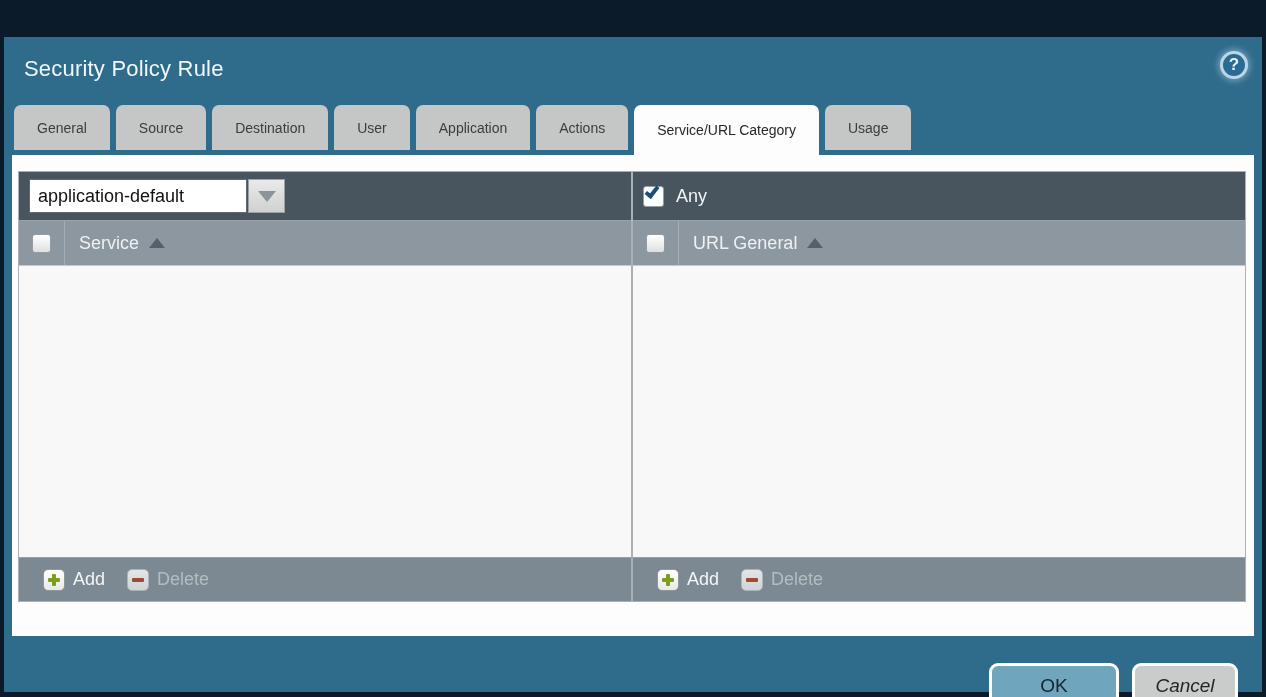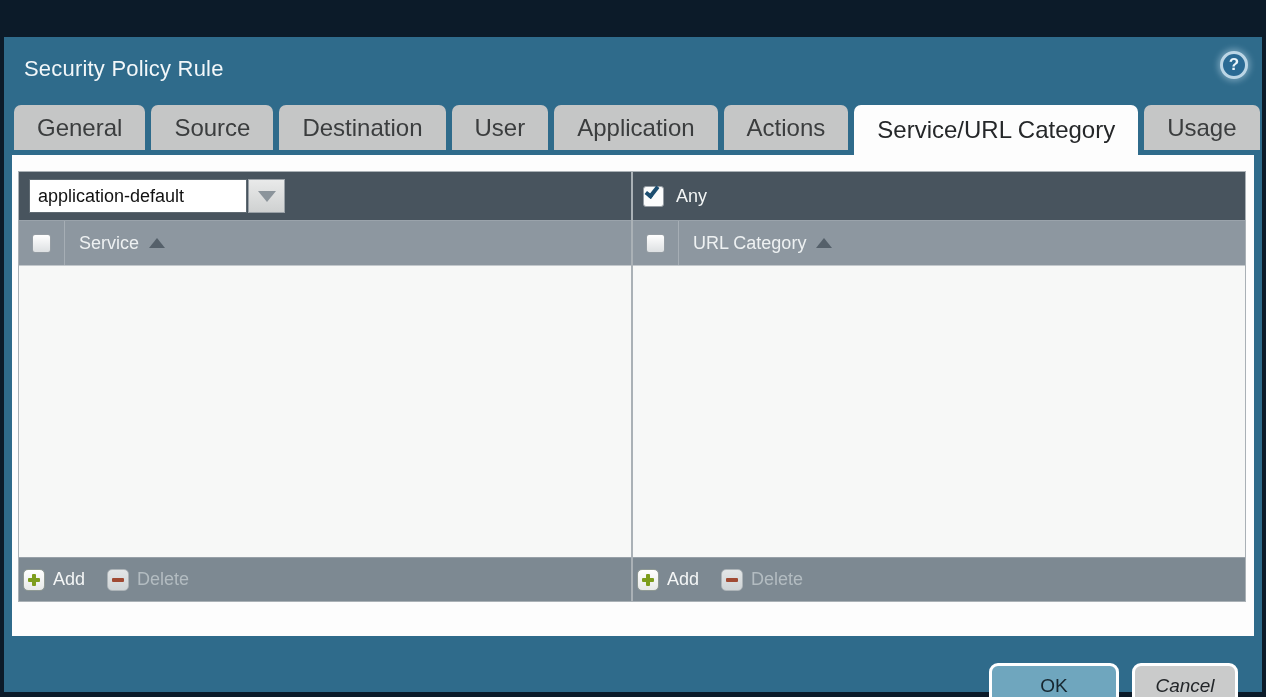--- a/index.html
+++ b/index.html
@@ -35,21 +35,21 @@
   
   .tabs {
     position:absolute; left:10px; top:68px; right:10px; height:50px;
     display:flex; gap:6px; align-items:flex-start;
   }
   .tab {
     height:45px; padding:0 23px;
     background:#c5c6c6; color:#3b3d3e;
     border-radius:7px 7px 0 0;
     display:flex; align-items:center; justify-content:center;
-    font-size:24px; cursor:pointer; white-space:nowrap;
+    font-size:14px; cursor:pointer; white-space:nowrap;
   }
   .tab.active {
     height:50px; background:#fdfdfd; color:#252729; z-index:2;
   }
   
   .content {
     position:absolute; left:8px; top:118px; width:1242px; height:481px;
     background:#fdfdfd;
   }
   .panels {
@@ -75,21 +75,21 @@
     border-right:1px solid #a6aeb5;
   }
   .hdr-labelcell {
     display:flex; align-items:center; gap:10px; padding-left:14px;
     color:#eef1f2; font-size:18px;
   }
   .grid-body { flex:1 1 auto; background:#f7f8f7; }
   .grid-footer {
     height:44px; flex:0 0 44px; background:#7d8992;
     border-top:1px solid #98a1a8;
-    display:flex; align-items:center; gap:22px; padding:0 4px;
+    display:flex; align-items:center; gap:22px; padding:0 24px;
   }
   
   .checkbox {
     width:19px; height:19px; border-radius:3px;
     background:linear-gradient(#ffffff, #dde0e2);
     border:1px solid #949c a3;
     border:1px solid #949ca3;
     position:relative; cursor:pointer; flex:0 0 auto;
   }
   .checkbox.large { width:21px; height:21px; background:#fbfcfc; }
@@ -233,21 +233,21 @@
           <span class="checkbox large">
             <span class="check"></span>
           </span>
           <span class="any-label">Any</span>
         </div>
         <div class="grid-header">
           <div class="hdr-checkcell">
             <span class="checkbox"></span>
           </div>
           <div class="hdr-labelcell">
-            <span>URL Category</span>
+            <span>URL General</span>
             <span class="sort-asc"></span>
           </div>
         </div>
         <div class="grid-body"></div>
         <div class="grid-footer">
           <div class="footer-btn">
             <span class="icon-box">
               <span class="h-bar"></span>
                 <span class="v-bar"></span>
             </span>

